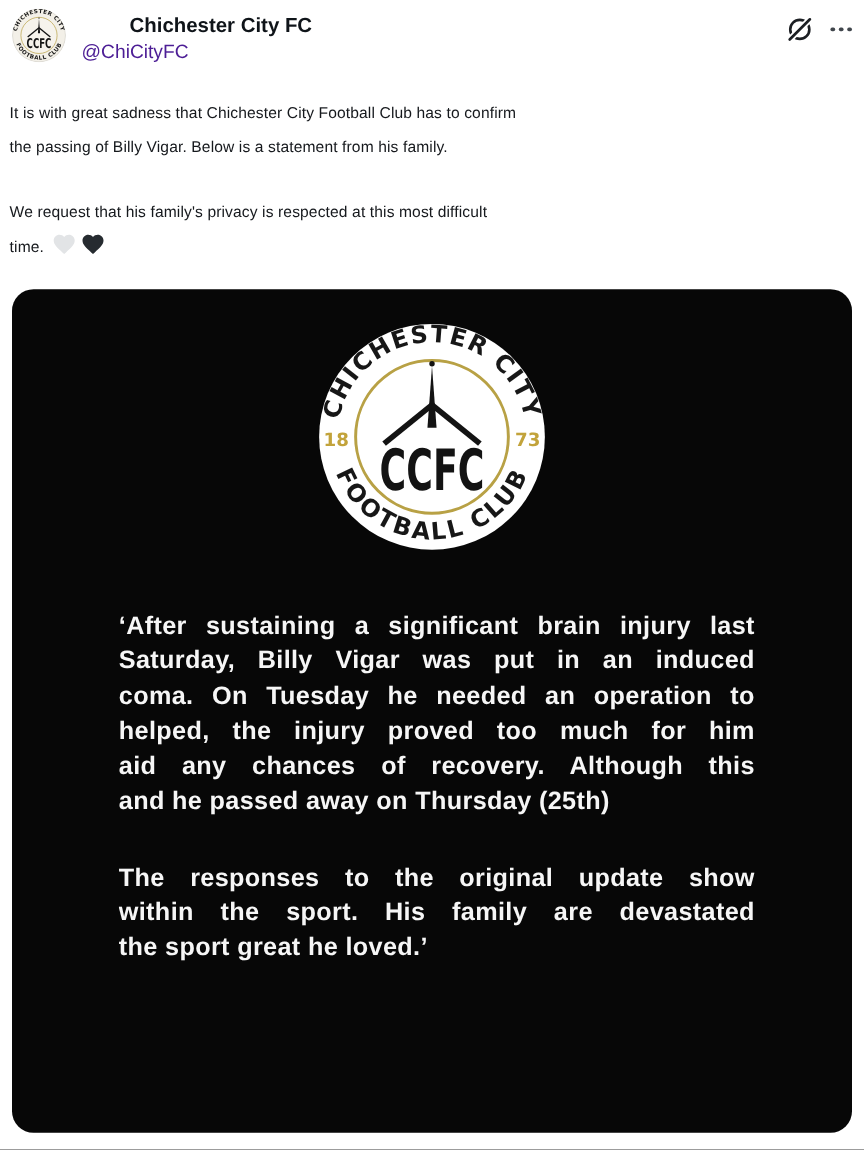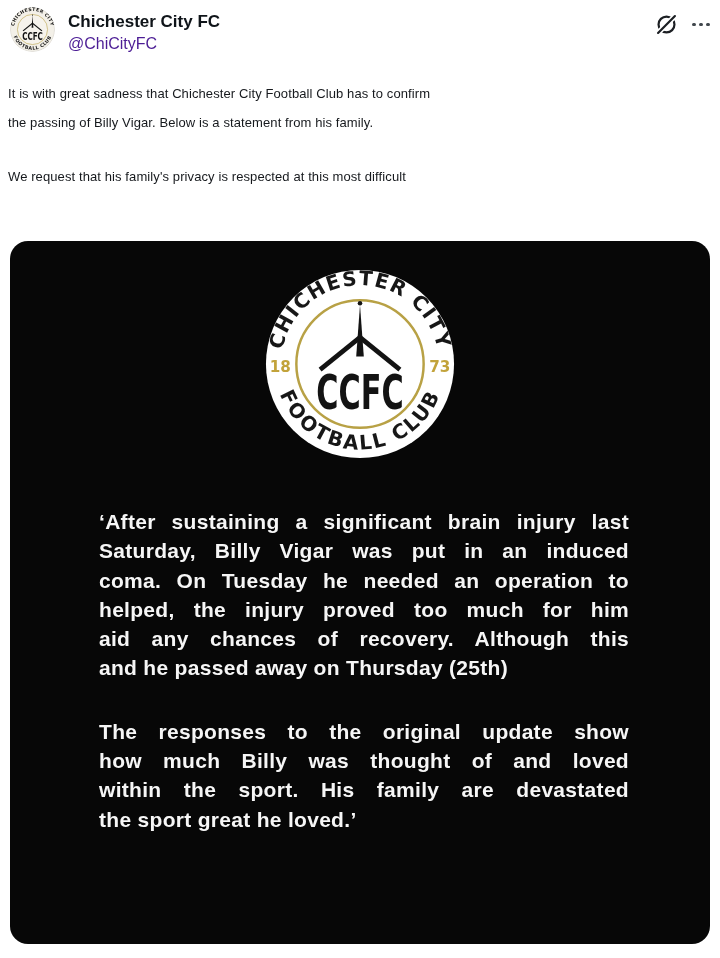--- a/index.html
+++ b/index.html
@@ -7,21 +7,21 @@
     width:720px;height:958px;position:relative;background:#ffffff;
     font-family:"Liberation Sans",sans-serif;color:#0f1419;overflow:hidden;
   }
   
   .avatar{
     position:absolute;left:10px;top:7px;width:45px;height:45px;border-radius:50%;
     overflow:hidden;cursor:pointer;
   }
   .avatar svg{display:block;width:100%;height:100%;}
   .names{position:absolute;left:68px;top:11px;}
-  .display-name{font-size:17px;font-weight:bold;line-height:22px;color:#0f1419;}
+  .display-name{font-size:17px;font-weight:bold;line-height:22px;color:#0f1419;margin-left:40px;}
   .handle{font-size:16px;line-height:21px;color:#4c1d95;}
   .actions{position:absolute;right:10px;top:13px;display:flex;align-items:center;gap:14px;}
   .grok-btn{width:23px;height:23px;cursor:pointer;}
   .more-btn{display:flex;gap:3.5px;align-items:center;cursor:pointer;padding:4px 0;}
   .more-btn i{width:3.6px;height:3.6px;border-radius:50%;background:#40464c;display:block;}
   
   .tweet-p{position:absolute;left:8px;font-size:13px;line-height:29.3px;color:#16191d;letter-spacing:0.1px;}
   .tweet-p1{top:79px;}
   .tweet-p2{top:162px;}
   .tw-line{white-space:nowrap;}
@@ -88,20 +88,28 @@
     </div>
 </div>
 
 <div class="tweet-p tweet-p1">
     <div class="tw-line">It is with great sadness that Chichester City Football Club has to confirm</div>
     <div class="tw-line">the passing of Billy Vigar. Below is a statement from his family.</div>
   </div>
 
 <div class="tweet-p tweet-p2">
   <div class="tw-line">We request that his family's privacy is respected at this most difficult</div>
+  <div class="tw-line">
+    <span>time.</span>
+    <svg class="heart" viewBox="0 0 24 24">
+      <path fill="#e2e4e6" d="M12 21.35l-1.45-1.32C5.4 15.36 2 12.28 2 8.5 2 5.42 4.42 3 7.5 3c1.74 0 3.41.81 4.5 2.09C13.09 3.81 14.76 3 16.5 3 19.58 3 22 5.42 22 8.5c0 3.78-3.4 6.86-8.55 11.54L12 21.35z"></path>
+    </svg><svg class="heart" viewBox="0 0 24 24">
+      <path fill="#262b30" d="M12 21.35l-1.45-1.32C5.4 15.36 2 12.28 2 8.5 2 5.42 4.42 3 7.5 3c1.74 0 3.41.81 4.5 2.09C13.09 3.81 14.76 3 16.5 3 19.58 3 22 5.42 22 8.5c0 3.78-3.4 6.86-8.55 11.54L12 21.35z"></path>
+    </svg>
+  </div>
 </div>
 
 <div class="card">
 
   <div class="badge">
     <svg viewBox="0 0 200 200">
       <circle cx="100" cy="100" r="99" fill="#ffffff"></circle>
       <circle cx="100" cy="100" r="67" fill="#ffffff" stroke="#b8a145" stroke-width="2.6"></circle>
       <path id="b-top" d="M 17 100 A 83 83 0 1 1 183 100" fill="none"></path>
       <path id="b-bot" d="M 10 100 A 90 90 0 0 0 190 100" fill="none"></path>
@@ -125,19 +133,18 @@
     <div class="stmt-para">
         <div class="stmt-line">‘After sustaining a significant brain injury last</div>
         <div class="stmt-line">Saturday, Billy Vigar was put in an induced</div>
         <div class="stmt-line">coma. On Tuesday he needed an operation to</div>
         <div class="stmt-line">helped, the injury proved too much for him</div>
         <div class="stmt-line">aid any chances of recovery. Although this</div>
         <div class="stmt-line">and he passed away on Thursday (25th)</div>
       </div>
     <div class="stmt-para">
         <div class="stmt-line">The responses to the original update show</div>
-        <div class="stmt-line">how much Billy was thought of and loved</div>
         <div class="stmt-line">within the sport. His family are devastated</div>
         <div class="stmt-line">the sport great he loved.’</div>
       </div>
   </div>
 
 </div>
 
 </body></html>

